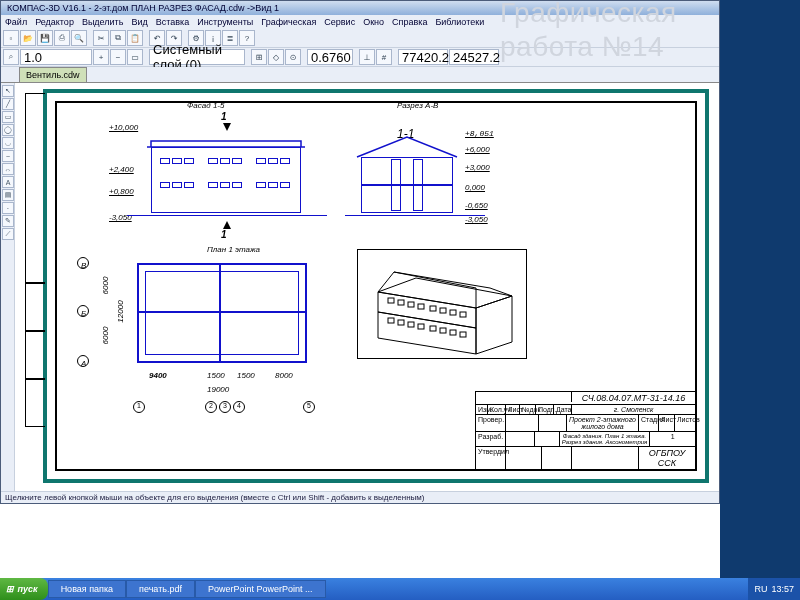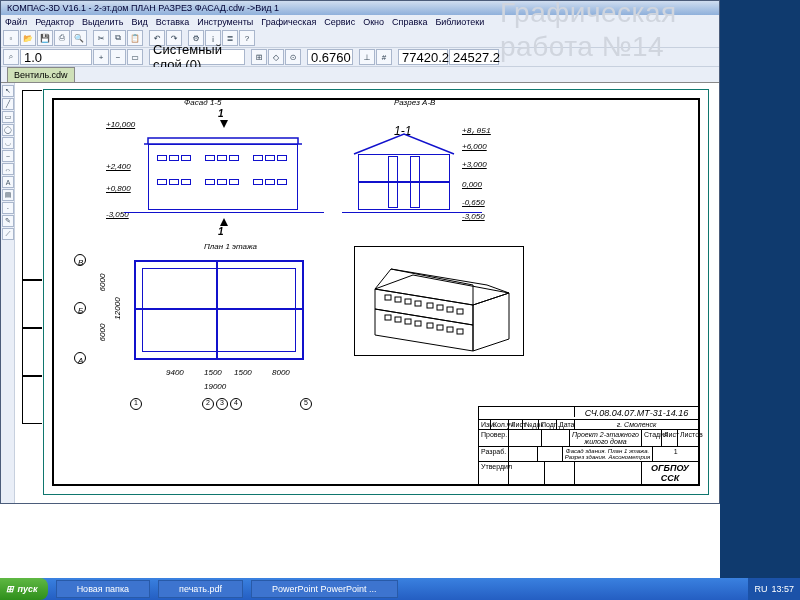--- a/index.html
+++ b/index.html
@@ -15,36 +15,36 @@
   .blue-panel { position:absolute; top:0; right:0; width:80px; height:600px; background:#0f3a6e; }
   .slide-title { position:absolute; top:-4px; left:500px; color:#d0d5de; font-size:28px; font-family:"Century Gothic",sans-serif; letter-spacing:.5px; line-height:1.2; z-index:20; }
   .app { position:absolute; top:0; left:0; width:720px; height:504px; background:#e9eef7; border:1px solid #4b5c7a; display:flex; flex-direction:column; }
   .titlebar { height:14px; background:linear-gradient(#cfddf0,#8fb0db); font-size:9px; color:#003; display:flex; align-items:center; padding-left:6px; }
   .menubar { height:14px; background:#e9eef7; color:#003; font-size:9px; display:flex; align-items:center; gap:8px; padding-left:4px; }
   .menubar span { cursor:default; }
   .toolbar { display:flex; align-items:center; gap:1px; padding:1px 2px; background:#e9eef7; border-bottom:1px solid #c7d0de; }
   .tb { width:16px; height:16px; border:1px solid #a9b6cc; background:#f5f8fd; display:flex; align-items:center; justify-content:center; font-size:8px; color:#345; }
   .tb.sep { width:4px; border:none; background:none; }
   .tb-wide { width:72px; height:16px; border:1px solid #a9b6cc; background:#fff; font-size:13px; display:flex; align-items:center; padding:0 3px; }
-  .doctabs { height:16px; background:#e9eef7; display:flex; align-items:flex-end; gap:2px; padding-left:6px; border-bottom:1px solid #888; }
+  .doctabs { height:16px; background:#e9eef7; display:flex; align-items:flex-end; gap:2px; padding-left:18px; border-bottom:1px solid #888; }
   .tab { height:15px; border:1px solid #888; border-bottom:none; padding:0 6px; display:flex; align-items:center; font-size:9px; background:#cfe0b8; }
   .tab.active { background:#ffe79e; }
   .workarea { flex:1; display:flex; background:#e9eef7; min-height:0; }
   .side { width:14px; background:#e9eef7; border-right:1px solid #c7d0de; display:flex; flex-direction:column; gap:1px; padding:2px 1px; }
   .side .s { width:12px; height:12px; background:#f5f8fd; border:1px solid #a9b6cc; font-size:7px; display:flex; align-items:center; justify-content:center; color:#456;}
   .canvas-wrap { flex:1; background:#fff; position:relative; overflow:hidden; }
-  .sheet { position:absolute; inset:6px 10px 8px 28px; border:1px solid #0f766e; }
+  .sheet { position:absolute; inset:6px 10px 8px 28px; border:4px solid #0f766e; }
   .frame { position:absolute; inset:8px; border:2px solid #000; }
   .binder { position:absolute; left:-22px; top:0; bottom:0; width:20px; }
   .binder .cell { border:1px solid #000; border-right:none; width:100%; height:48px; font-size:6px; }
   .binder .cell:first-child{height:190px;}
   .statusbar { height:12px; background:#e9eef7; font-size:8px; color:#224; padding-left:4px; display:flex; align-items:center; border-top:1px solid #c7d0de;}
   .taskbar { position:absolute; left:0; bottom:0; width:800px; height:22px; background:linear-gradient(#3a81e0,#245ec2); display:flex; align-items:center; font-size:9px; color:#fff; }
   .start { height:22px; background:linear-gradient(#5fb843,#2e8f1b); padding:0 10px 0 6px; display:flex; align-items:center; gap:4px; font-style:italic; font-weight:bold; border-radius:0 8px 8px 0;}
-  .task { height:18px; margin-left:8px; background:#3d74cf; border:1px solid #285aa8; padding:0 20px; display:flex; align-items:center; }
+  .task { height:18px; margin-left:0; background:#3d74cf; border:1px solid #285aa8; padding:0 12px; display:flex; align-items:center; }
   .tray { margin-left:auto; background:#1b52a8; height:22px; padding:0 6px; display:flex; align-items:center; gap:4px; }
   
   .lbl { position:absolute; font-size:8px; color:#000; font-style:italic; }
   .lbl.u { text-decoration:underline; }
   .bluebox { position:absolute; border:1.5px solid #11c; }
   .win { width:10px; height:6px; border:1px solid #11c; display:inline-block; margin:1px; }
   .winrow { position:absolute; display:flex; }
   .titleblk { position:absolute; right:0; bottom:0; width:220px; border:1px solid #000; border-right:none; border-bottom:none; font-size:7px; }
   .titleblk .row { display:flex; border-bottom:1px solid #000; }
   .titleblk .row:last-child{border-bottom:none;}
@@ -213,21 +213,21 @@
           <div class="lbl" style="left:24px; top:206px;">Б</div>
           <div class="lbl" style="left:24px; top:256px;">A</div>
           <div style="position:absolute; left:20px; top:154px; width:12px;height:12px;border:1px solid #000;border-radius:50%;"></div>
           <div style="position:absolute; left:20px; top:202px; width:12px;height:12px;border:1px solid #000;border-radius:50%;"></div>
           <div style="position:absolute; left:20px; top:252px; width:12px;height:12px;border:1px solid #000;border-radius:50%;"></div>
 
           <div class="lbl" style="left:40px; top:178px; transform:rotate(-90deg);">6000</div>
           <div class="lbl" style="left:40px; top:228px; transform:rotate(-90deg);">6000</div>
           <div class="lbl" style="left:52px; top:204px; transform:rotate(-90deg);">12000</div>
 
-          <div class="lbl" style="left:112px; top:268px;">9400</div>
+          <div class="lbl" style="left:92px; top:268px;font-weight:bold;">9400</div>
           <div class="lbl" style="left:150px; top:268px;">1500</div>
           <div class="lbl" style="left:180px; top:268px;">1500</div>
           <div class="lbl" style="left:218px; top:268px;">8000</div>
           <div class="lbl" style="left:150px; top:282px;">19000</div>
 
           <div style="position:absolute; left:76px; top:298px; width:12px;height:12px;border:1px solid #000;border-radius:50%;font-size:7px;text-align:center;">1</div>
           <div style="position:absolute; left:148px; top:298px; width:12px;height:12px;border:1px solid #000;border-radius:50%;font-size:7px;text-align:center;">2</div>
           <div style="position:absolute; left:162px; top:298px; width:12px;height:12px;border:1px solid #000;border-radius:50%;font-size:7px;text-align:center;">3</div>
           <div style="position:absolute; left:176px; top:298px; width:12px;height:12px;border:1px solid #000;border-radius:50%;font-size:7px;text-align:center;">4</div>
           <div style="position:absolute; left:246px; top:298px; width:12px;height:12px;border:1px solid #000;border-radius:50%;font-size:7px;text-align:center;">5</div>
@@ -291,28 +291,29 @@
                 <div class="c" style="width:30px"></div>
               <div class="c" style="flex:1;text-align:center;font-style:italic;white-space:pre;font-size:6px;">Фасад здания. План 1 этажа.
 Разрез здания. Аксонометрия</div>
               <div class="c" style="width:56px;text-align:center;">1</div>
             </div>
             <div class="row">
               <div class="c" style="width:30px">Утвердил</div>
                 <div class="c" style="width:36px"></div>
                 <div class="c" style="width:30px"></div>
               <div class="c" style="flex:1"></div>
-              <div class="c" style="width:56px;text-align:center;font-style:italic;font-size:9px;font-weight:bold;">ОГБПОУ ССК</div>
+              <div class="c" style="width:56px;text-align:center;font-style:italic;font-size:9px;">ОГБПОУ ССК</div>
             </div>
           </div>
 
         </div>
       </div>
     </div>
   </div>
+  <div class="statusbar">Щелкните левой кнопкой мыши на объекте для его выделения (вместе с Ctrl или Shift - добавить к выделенным)</div>
 </div>
 
 <div class="taskbar">
   <div class="start">
       <span>⊞</span>
       <span>пуск</span>
     </div>
   <div class="task">Новая папка</div>
   <div class="task">печать.pdf</div>
   <div class="task">PowerPoint PowerPoint ...</div>

